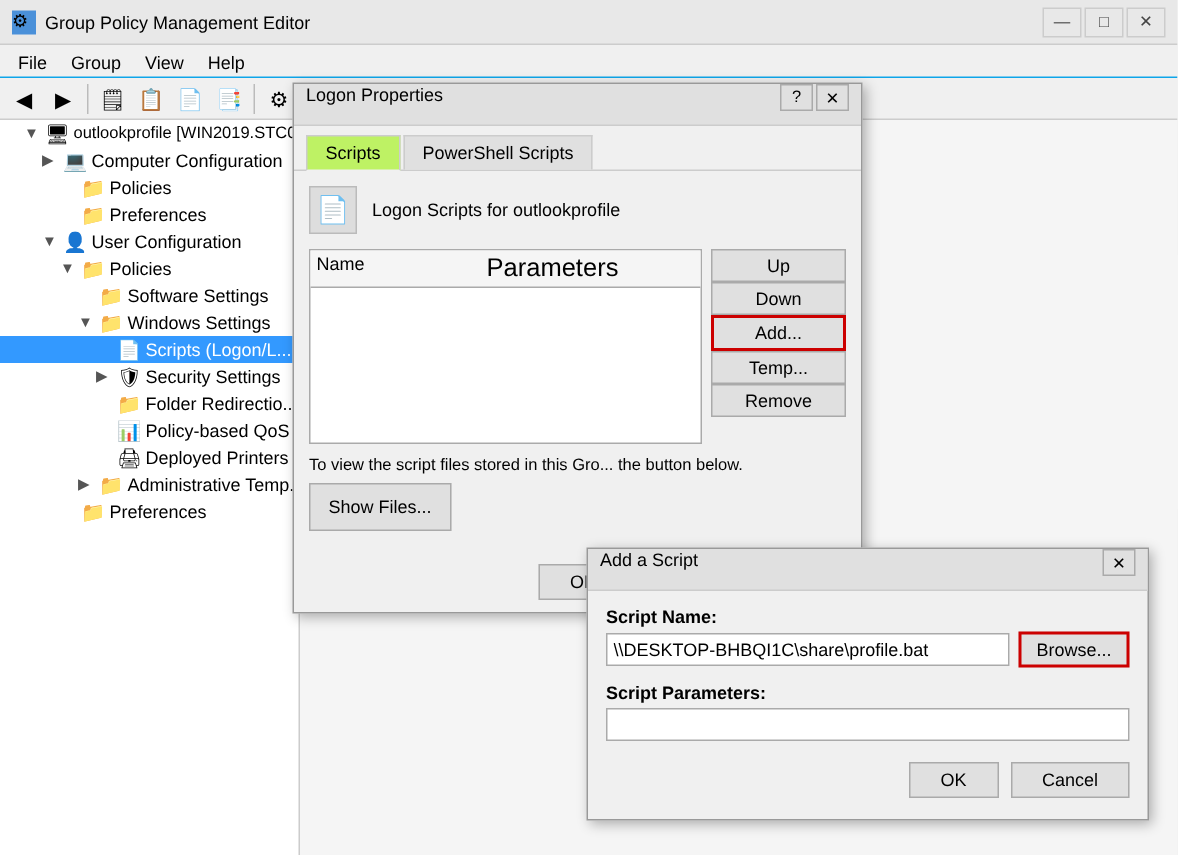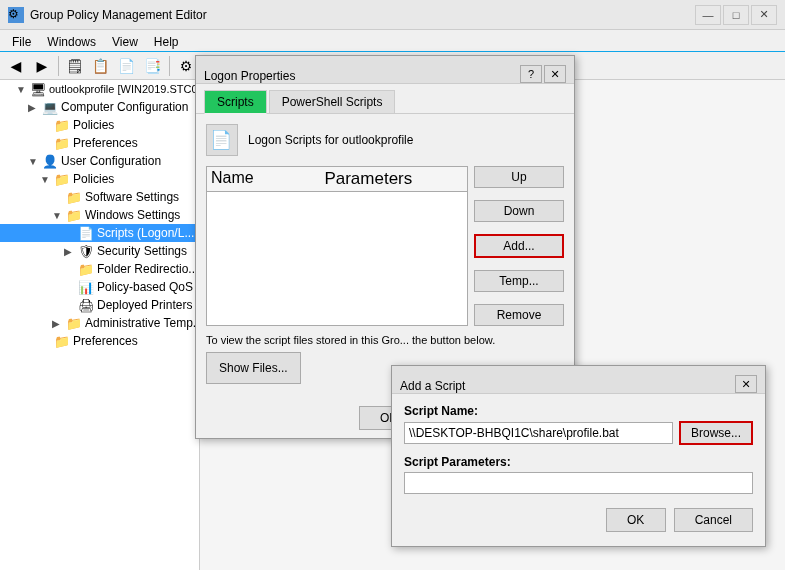--- a/index.html
+++ b/index.html
@@ -163,21 +163,21 @@
       width: 380px;
       background: #f0f0f0;
       border: 1px solid #999;
       box-shadow: 2px 2px 8px rgba(0,0,0,0.3);
       pointer-events: all;
     }
     .dialog-title-bar {
       background: #e0e0e0;
       height: 28px;
       display: flex;
-      align-items: flex-end;
+      align-items: flex-start;
       padding: 0 8px;
       border-bottom: 1px solid #ccc;
     }
     .dialog-title-text {
       flex: 1;
       font-size: 12px;
     }
     .dialog-title-btns {
       display: flex;
       gap: 2px;
@@ -203,21 +203,21 @@
     .tab {
       padding: 4px 12px;
       border: 1px solid #ccc;
       border-bottom: none;
       background: #e0e0e0;
       cursor: pointer;
       font-size: 12px;
       margin-right: 2px;
     }
     .tab.active {
-      background: #22c55e;
+      background: #bef264;
       border-bottom: 1px solid #f0f0f0;
       margin-bottom: -1px;
       z-index: 1;
       position: relative;
     }
 
     
     .dialog-content {
       padding: 10px;
     }
@@ -254,29 +254,29 @@
       min-height: 130px;
     }
     .script-table-header {
       display: flex;
       background: #f5f5f5;
       border-bottom: 1px solid #aaa;
       padding: 2px 4px;
     }
     .script-col-name {
       width: 45%;
-      font-size: 16px;
+      font-size: 12px;
     }
     .script-col-params {
       font-size: 17px;
     }
     .script-buttons {
       display: flex;
       flex-direction: column;
-      gap: 12px;
+      gap: 0;
       width: 90px;
     }
     .script-btn {
       padding: 3px 8px;
       background: #e0e0e0;
       border: 1px solid #aaa;
       cursor: pointer;
       font-size: 12px;
       text-align: center;
     }
@@ -389,21 +389,21 @@
   <span class="title-bar-text">Group Policy Management Editor</span>
   <div class="title-bar-buttons">
     <button class="title-btn">—</button>
     <button class="title-btn">□</button>
     <button class="title-btn close">✕</button>
   </div>
 </div>
 
 <div class="menu-bar">
   <span class="menu-item">File</span>
-  <span class="menu-item">Windows</span>
+  <span class="menu-item">Group</span>
   <span class="menu-item">View</span>
   <span class="menu-item">Help</span>
 </div>
 
 <div class="toolbar">
   <button class="toolbar-btn">◀</button>
   <button class="toolbar-btn">▶</button>
   <div class="toolbar-sep"></div>
   <button class="toolbar-btn">🗒</button>
   <button class="toolbar-btn">📋</button>

